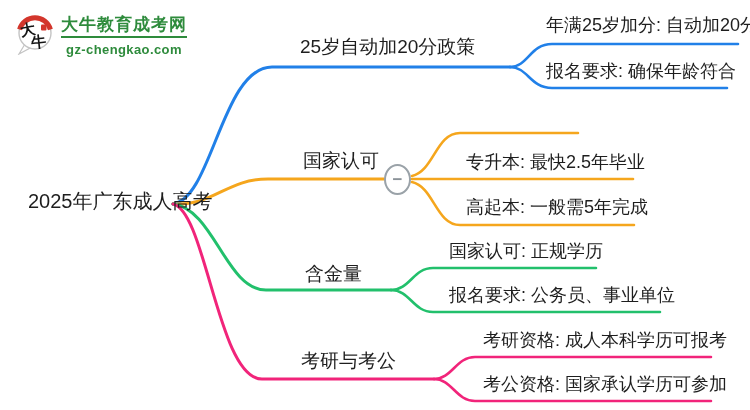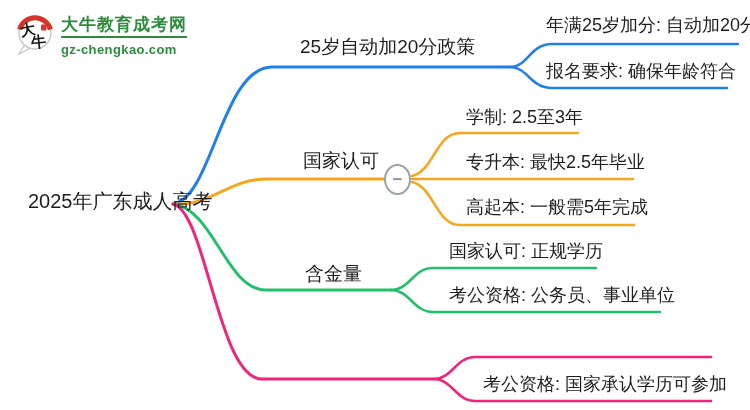--- a/index.html
+++ b/index.html
@@ -8,21 +8,21 @@
   body {
     font-family: "Liberation Sans", "DejaVu Sans", sans-serif;
     background: #ffffff;
     overflow: hidden;
   }
   .stage { position: relative; width: 750px; height: 410px; background: #ffffff; }
 
   
   .logo { position: absolute; left: 14px; top: 11px; display: flex; align-items: flex-start; gap: 5px; }
   .logo-icon { width: 42px; height: 44px; display: block; }
-  .logo-text { display: flex; flex-direction: column; padding-top: 4px; }
+  .logo-text { display: flex; flex-direction: column; padding-top: 4px; text-align: center; }
   .logo-name { color: var(--brand); font-weight: bold; font-size: 17px; line-height: 19px; letter-spacing: 1px; white-space: nowrap; }
   .logo-rule { height: 2px; background: var(--brand); margin-top: 2px; width: 100%; }
   .logo-url { color: var(--brand); font-weight: bold; font-size: 13px; line-height: 15px; margin-top: 4px; letter-spacing: 0.4px; white-space: nowrap; }
 
   
   svg.links { position: absolute; left: 0; top: 0; width: 750px; height: 410px; }
 
   
   .node { position: absolute; color: #1e1e1e; white-space: nowrap; line-height: 1.15; cursor: default; }
   .node-root  { font-size: 20px; }
@@ -82,23 +82,24 @@
   </svg>
 
   <div class="node node-root" style="left:28px; top:190px;">2025年广东成人高考</div>
 
   <div class="node node-label" style="left:300px; top:36px;">25岁自动加20分政策</div>
   <div class="node node-leaf" style="left:546px; top:15px;">年满25岁加分: 自动加20分</div>
   <div class="node node-leaf" style="left:546px; top:61px;">报名要求: 确保年龄符合</div>
 
   <div class="node node-label" style="left:303px; top:150px;">国家认可</div>
   <div class="toggle">−</div>
-  <div class="node node-leaf" style="left:466px; top:107px;">学制: 2.5至3年</div>
   <div class="node node-leaf" style="left:466px; top:152px;">专升本: 最快2.5年毕业</div>
   <div class="node node-leaf" style="left:466px; top:197px;text-align:right;">高起本: 一般需5年完成</div>
 
   <div class="node node-label" style="left:305px; top:263px;">含金量</div>
   <div class="node node-leaf" style="left:449px; top:241px;">国家认可: 正规学历</div>
-  <div class="node node-leaf" style="left:449px; top:285px;">考公资格: 公务员、事业单位</div>
+  <div class="node node-leaf" style="left:449px; top:285px;">报名要求: 公务员、事业单位</div>
 
+  <div class="node node-label" style="left:301px; top:350px;">考研与考公</div>
+  <div class="node node-leaf" style="left:483px; top:330px;">考研资格: 成人本科学历可报考</div>
   <div class="node node-leaf" style="left:483px; top:374px;">考公资格: 国家承认学历可参加</div>
 
 </div>
 
 </body></html>

